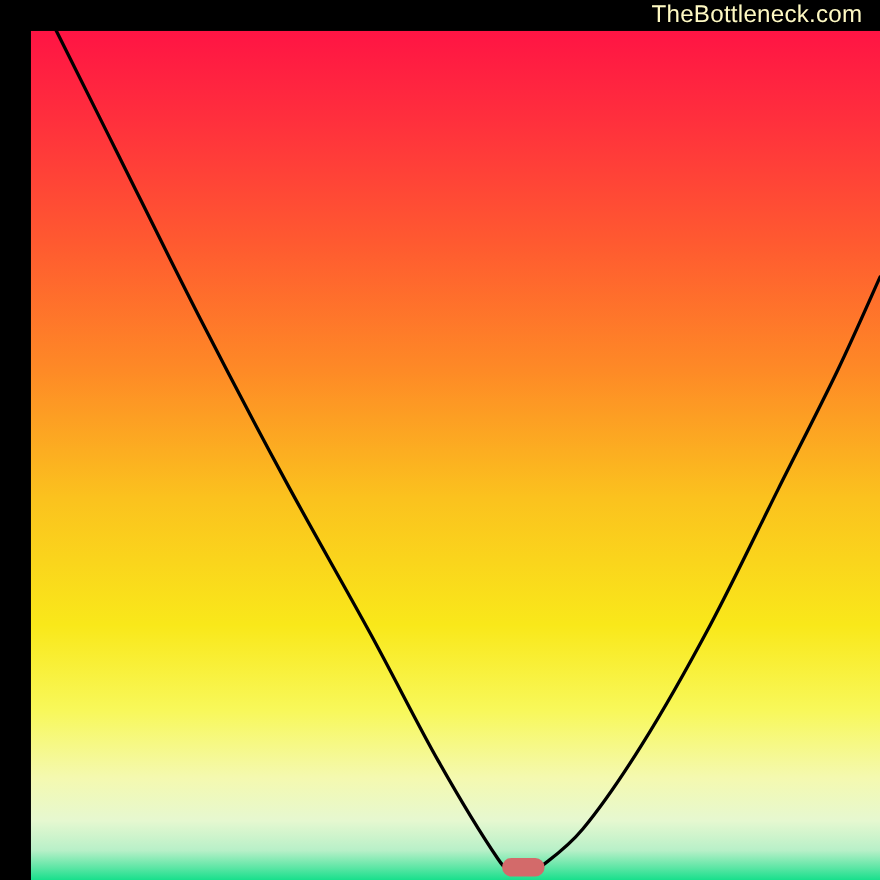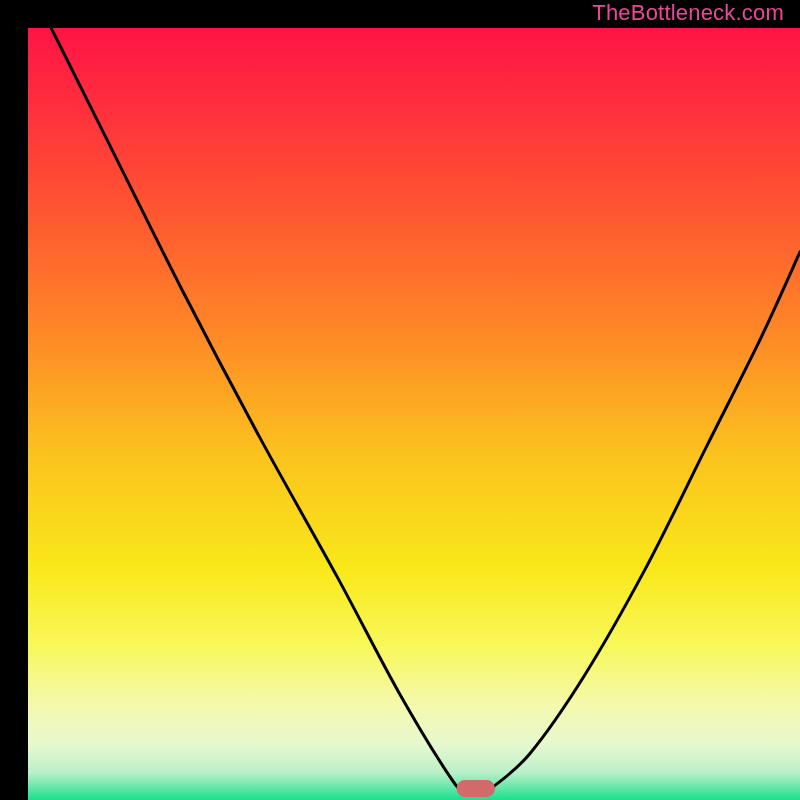--- a/index.html
+++ b/index.html
@@ -25,21 +25,21 @@
     top: 14px;
     width: 772px;
     height: 772px;
   }
   .watermark {
     position: absolute;
     top: 0;
     right: 16px;
     font-size: 22px;
     font-weight: 500;
-    color: #ec4899;
+    color: #fef9c3;
     letter-spacing: 0.2px;
     font-family: Arial, Helvetica, sans-serif;
   }
 </style>
 </head>
 <body>
 
 <div class="frame">
   <svg class="plot" width="772" height="772" viewBox="0 0 772 772" preserveAspectRatio="none">
     <defs>

